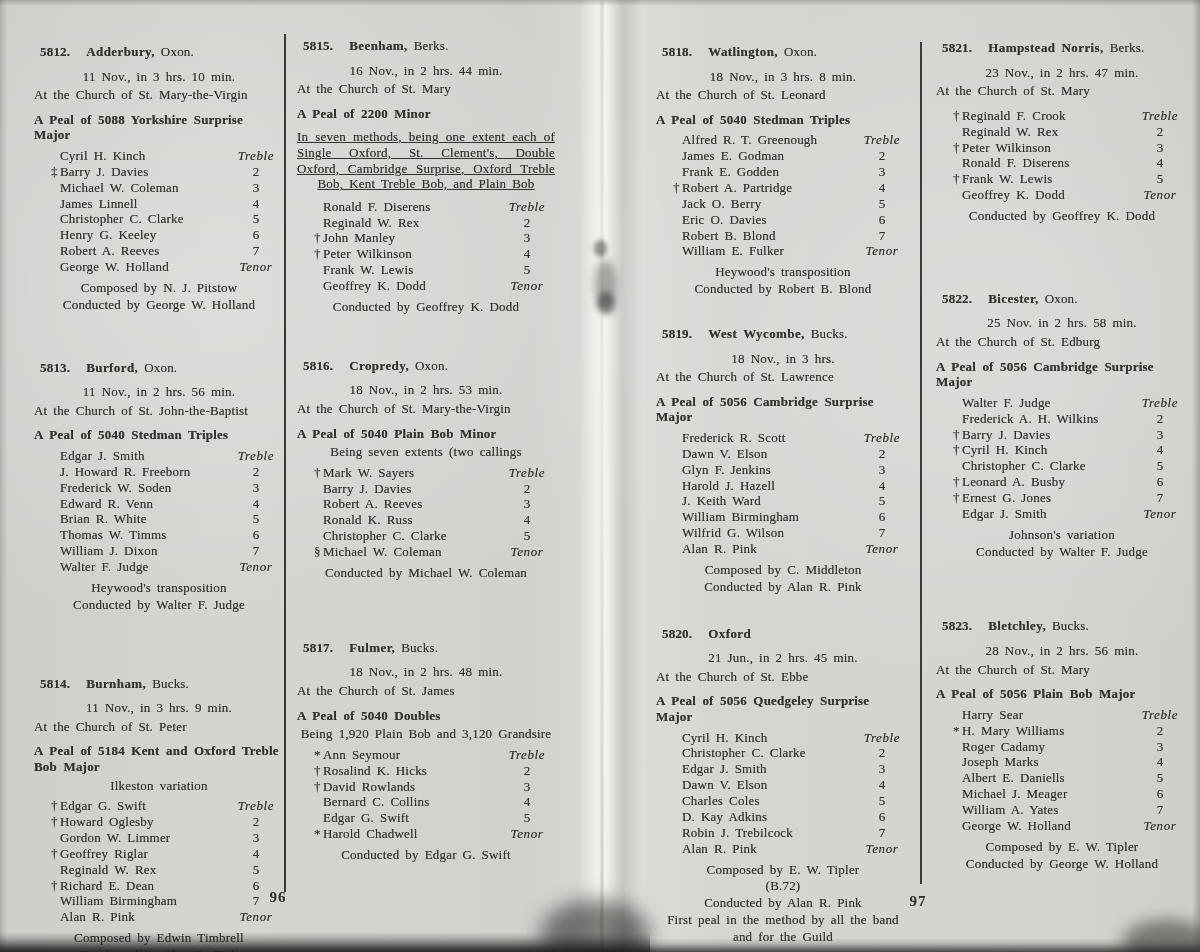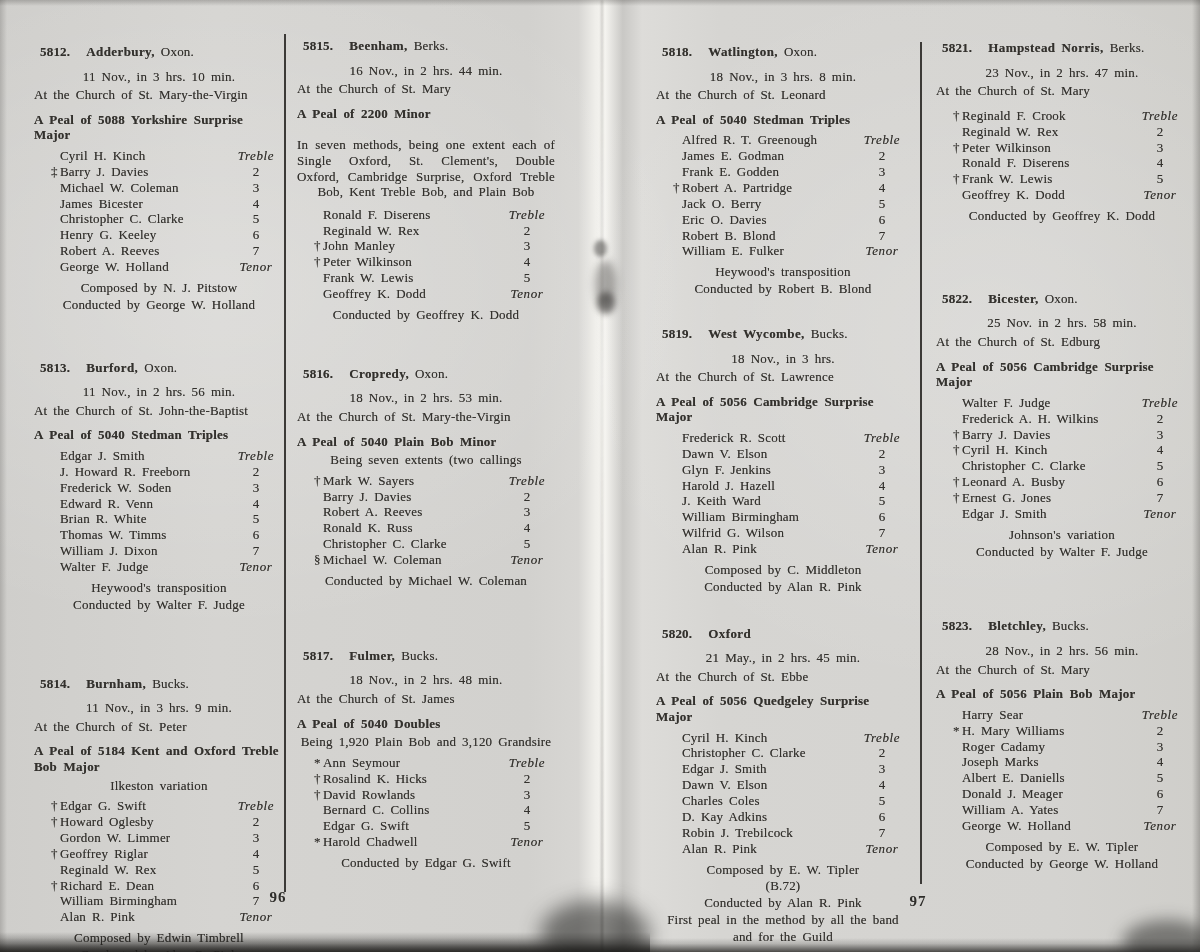--- a/index.html
+++ b/index.html
@@ -64,21 +64,21 @@
   .record{font-size:13px;line-height:1.2;word-spacing:2.5px;letter-spacing:0.2px;
     text-shadow:0 0 0.5px rgba(50,48,45,0.55);}
   .rec-header{margin-bottom:9px;padding-left:6px;}
   .rec-id{font-weight:bold;margin-right:16px;}
   .rec-place{font-weight:bold;letter-spacing:0.4px;}
   .rec-county{font-weight:normal;}
   .rec-date{text-align:center;margin-bottom:3px;}
   .rec-church{margin-bottom:9px;}
   .rec-title{font-weight:bold;word-spacing:3px;margin-bottom:5px;}
   .rec-subtitle{text-align:center;margin:-2px 0 5px 0;}
-  .rec-desc{text-align:justify;text-align-last:center;margin:16px 0 7px 0;}
+  .rec-desc{text-align:justify;text-align-last:center;margin:8px 0 7px 0;text-decoration:underline;}
   .ringers{padding-left:26px;margin-bottom:5px;}
   .ringer-row{display:flex;line-height:1.22;}
   .ringer-name{position:relative;flex:1;white-space:nowrap;}
   .ringer-prefix{position:absolute;left:-9px;}
   .ringer-bell{width:56px;text-align:center;flex:none;}
   .bell-word{font-style:italic;letter-spacing:0.6px;}
   .footnote{text-align:center;line-height:1.3;}
   .footnote.first{margin-top:5px;}
 </style>
 </head>
@@ -100,21 +100,21 @@
             </div>
             <div class="ringer-row">
               <span class="ringer-name"><span class="ringer-prefix">‡</span>Barry J. Davies</span>
               <span class="ringer-bell">2</span>
             </div>
             <div class="ringer-row">
               <span class="ringer-name">Michael W. Coleman</span>
               <span class="ringer-bell">3</span>
             </div>
             <div class="ringer-row">
-              <span class="ringer-name">James Bicester</span>
+              <span class="ringer-name">James Linnell</span>
               <span class="ringer-bell">4</span>
             </div>
             <div class="ringer-row">
               <span class="ringer-name">Christopher C. Clarke</span>
               <span class="ringer-bell">5</span>
             </div>
             <div class="ringer-row">
               <span class="ringer-name">Henry G. Keeley</span>
               <span class="ringer-bell">6</span>
             </div>
@@ -405,21 +405,21 @@
             <div class="ringer-row">
               <span class="ringer-name">Alan R. Pink</span>
               <span class="ringer-bell bell-word">Tenor</span>
             </div>
           </div>
           <div class="footnote first">Composed by C. Middleton</div>
           <div class="footnote">Conducted by Alan R. Pink</div>
         </div>
         <div class="record" style="margin-top: 30px;">
           <div class="rec-header"><span class="rec-id">5820.</span><span class="rec-place">Oxford</span></div>
-          <div class="rec-date">21 May., in 2 hrs. 45 min.</div>
+          <div class="rec-date">21 Jun., in 2 hrs. 45 min.</div>
           <div class="rec-church">At the Church of St. Ebbe</div>
           <div class="rec-title">A Peal of 5056 Quedgeley Surprise Major</div>
           <div class="ringers">
             <div class="ringer-row">
               <span class="ringer-name">Cyril H. Kinch</span>
               <span class="ringer-bell bell-word">Treble</span>
             </div>
             <div class="ringer-row">
               <span class="ringer-name">Christopher C. Clarke</span>
               <span class="ringer-bell">2</span>
@@ -550,21 +550,21 @@
             </div>
             <div class="ringer-row">
               <span class="ringer-name">Joseph Marks</span>
               <span class="ringer-bell">4</span>
             </div>
             <div class="ringer-row">
               <span class="ringer-name">Albert E. Daniells</span>
               <span class="ringer-bell">5</span>
             </div>
             <div class="ringer-row">
-              <span class="ringer-name">Donald J. Meager</span>
+              <span class="ringer-name">Michael J. Meager</span>
               <span class="ringer-bell">6</span>
             </div>
             <div class="ringer-row">
               <span class="ringer-name">William A. Yates</span>
               <span class="ringer-bell">7</span>
             </div>
             <div class="ringer-row">
               <span class="ringer-name">George W. Holland</span>
               <span class="ringer-bell bell-word">Tenor</span>
             </div>

